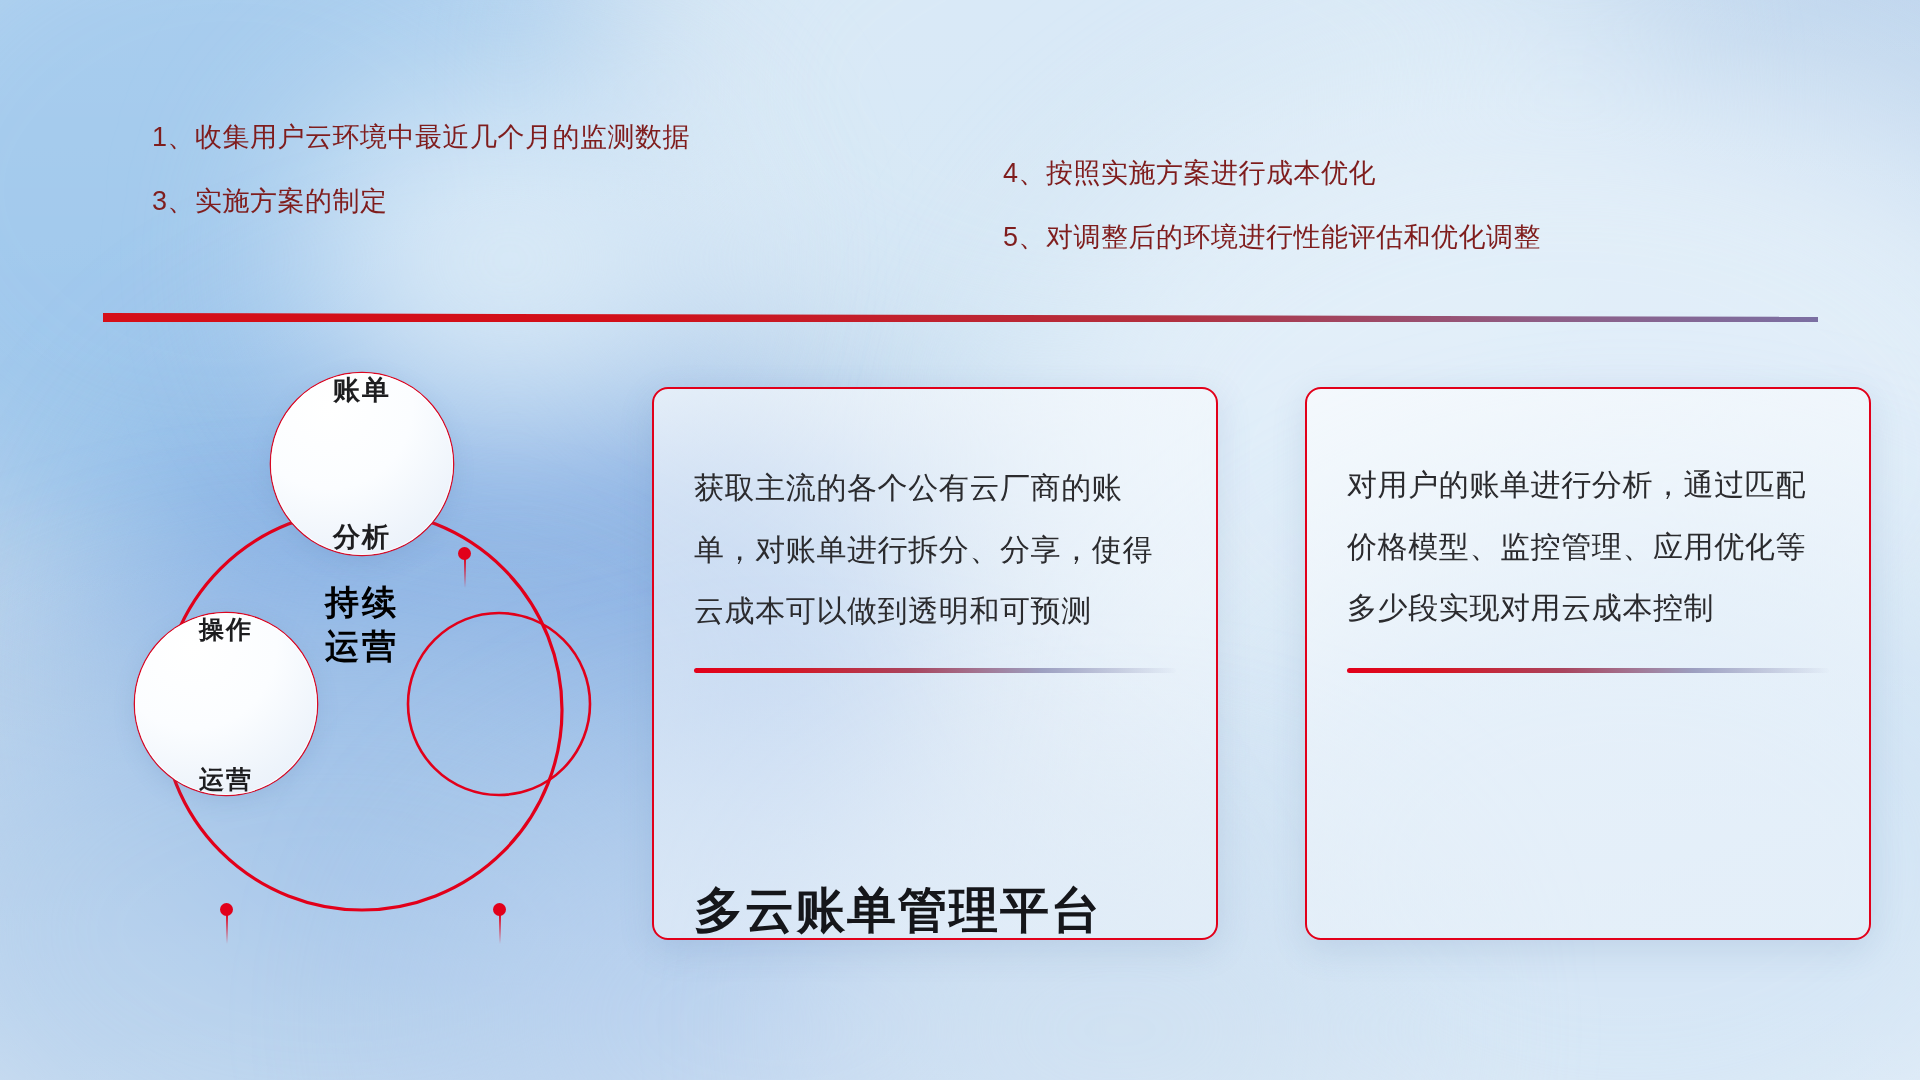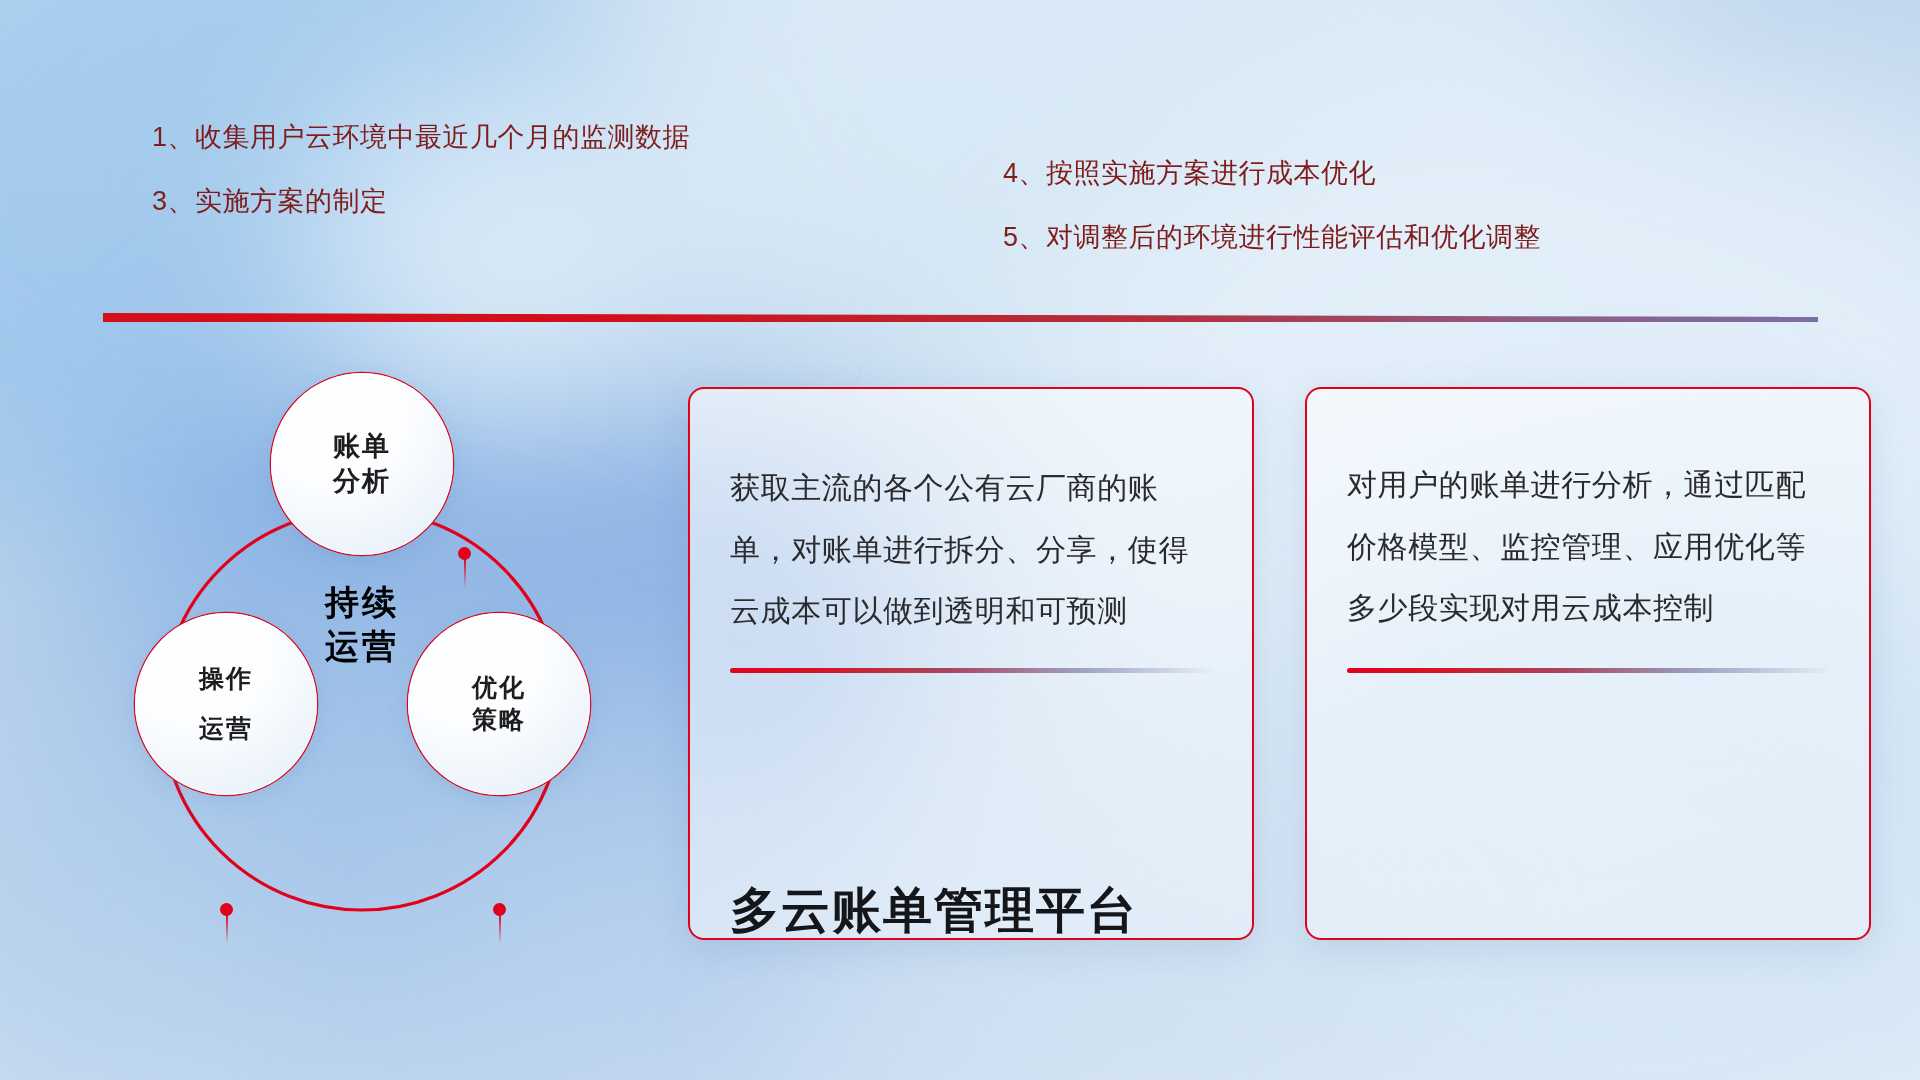--- a/index.html
+++ b/index.html
@@ -59,22 +59,22 @@
 
   
   .venn { position:absolute; z-index:5; left:96px; top:355px; width:540px; height:560px; }
   .venn svg { position:absolute; left:0; top:0; }
 
   .node {
     position:absolute; border-radius:50%;
     background:
       radial-gradient(120% 120% at 32% 18%, #ffffff 0%, #fbfdff 38%, #eef4fb 66%, #e1ebf7 100%);
     box-shadow:0 0 0 1px rgba(255,255,255,.85) inset, 0 6px 22px rgba(90,130,175,.18);
-    display:flex; flex-direction:column; align-items:center; justify-content:center;
-    color:#1d1d1f; font-weight:bold; letter-spacing:2px;font-family:Liberation Serif, serif;
+    display:flex; flex-direction:column; align-items:center; justify-content:space-between;
+    color:#1d1d1f; font-weight:bold; letter-spacing:2px;
   }
   .node span { display:block; line-height:1.28; }
   .node-top    { width:182px; height:182px; left:175px; top:18px;  font-size:27px; }
   .node-left   { width:182px; height:182px; left:39px;  top:258px; font-size:25px;gap:18px; }
   .node-right  { width:182px; height:182px; left:312px; top:258px; font-size:25px; }
 
   .center-label {
     position:absolute; left:175px; top:225px; width:182px;
     text-align:center; color:#000000; font-weight:bold;
     font-size:34px; line-height:1.3; letter-spacing:3px;
@@ -94,21 +94,21 @@
     position:absolute; z-index:5;
     width:566px; height:553px;
     border-radius:16px;
     border:2px solid #e2001a;
     background:linear-gradient(160deg,rgba(255,255,255,.62) 0%,rgba(248,251,254,.52) 45%,rgba(236,244,251,.60) 100%);
     box-shadow:0 10px 34px rgba(80,120,170,.16);
     overflow:hidden;
     padding:0 40px;
     display:flex; flex-direction:column;
   }
-  .card-1 { left:688px;  top:387px; }
+  .card-1 { left:652px;  top:387px; }
   .card-2 { left:1305px; top:387px;font-family:Liberation Mono, monospace; }
 
   .card-body {
     margin-top:68px;
     font-size:30px;
     line-height:2.05;
     color:#2b2b2e;
     letter-spacing:.6px;
     flex:0 0 auto;
   }
@@ -167,24 +167,20 @@
   </svg>
 
   <div class="node node-top">
     <span>账单</span>
     <span>分析</span>
   </div>
   <div class="node node-left">
     <span>操作</span>
     <span>运营</span>
   </div>
-  <div class="node node-right">
-    <span>优化</span>
-    <span>策略</span>
-  </div>
 
   <div class="center-label">
     <div>持续</div>
     <div>运营</div>
   </div>
 
   <div class="dot dot-top"></div>
   <div class="dot dot-left"></div>
   <div class="dot dot-right"></div>
   <div class="tail tail-top"></div>

